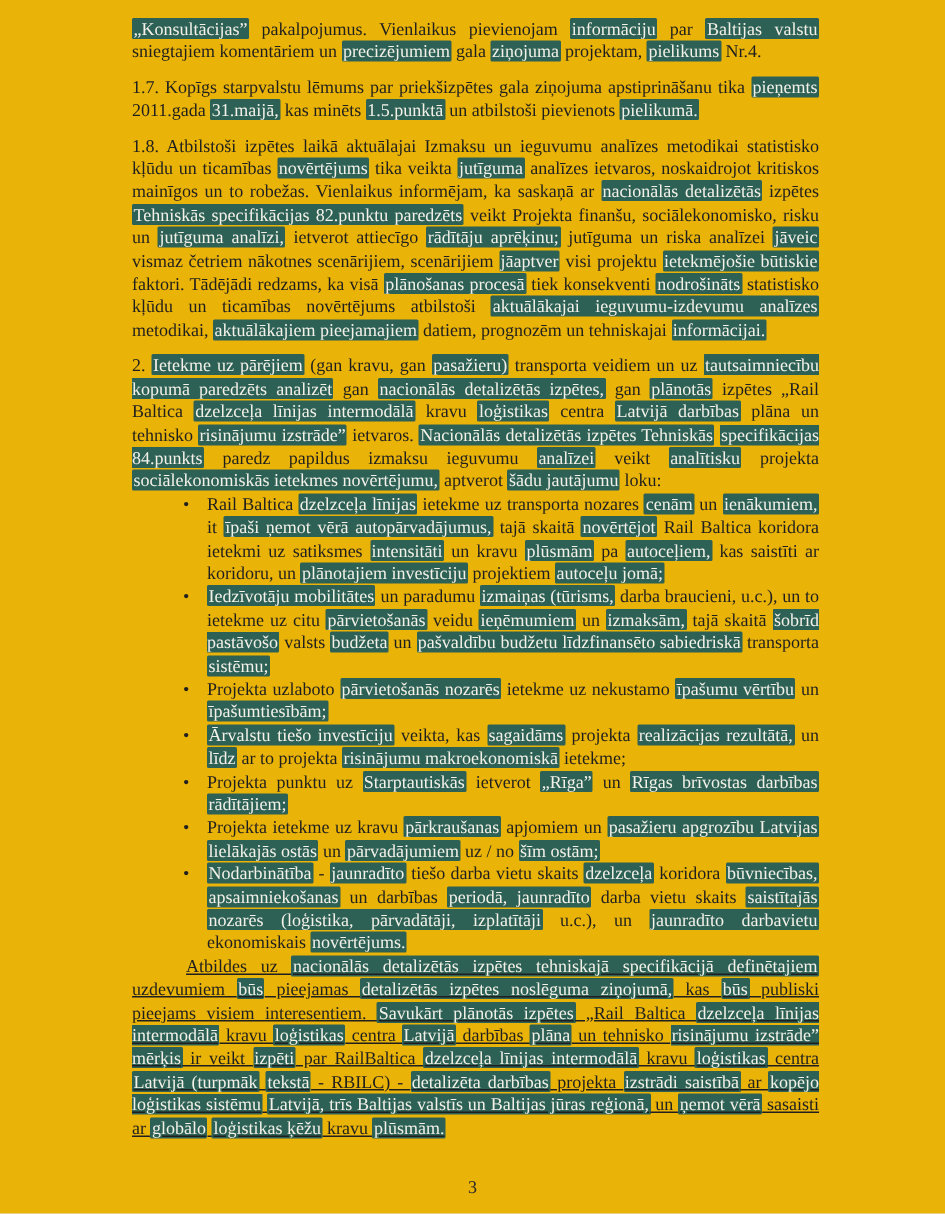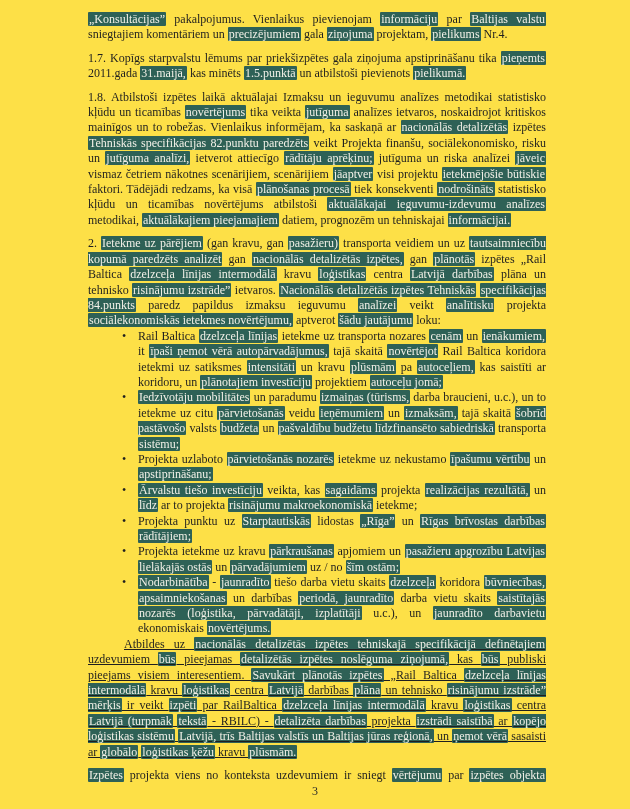--- a/index.html
+++ b/index.html
@@ -1,21 +1,21 @@
 <!DOCTYPE html>
 <html style="--hl: #2e6156;"><head>
 <meta charset="utf-8">
 <style>
   html, body { margin: 0; padding: 0; background: #e8e8e8; }
   .page {
     position: relative;
     width: 630px;
     height: 809px;
     margin: 0 auto;
-    background: #fde047;
+    background: #eab308;
     box-sizing: border-box;
     padding: 12px 84px 0 88px;
     font-family: "Liberation Serif", "DejaVu Serif", serif;
     font-size: 12px;
     line-height: 15.4px;
     color: #1f1f1f;
     overflow: hidden;
   }
   .doc-body { text-align: justify; }
   .para, .bullet { margin: 0; }
@@ -49,22 +49,21 @@
 <body>
 
 <div class="page">
   <div class="doc-body">
       <div class="para"><span class="hl">„Konsultācijas”</span><span> pakalpojumus. Vienlaikus pievienojam </span><span class="hl">informāciju</span><span> par </span><span class="hl">Baltijas valstu</span><span> sniegtajiem komentāriem un </span><span class="hl">precizējumiem</span><span> gala </span><span class="hl">ziņojuma</span><span> projektam, </span><span class="hl">pielikums</span><span> Nr.4.</span></div>
       <div class="para gap"><span>1.7. Kopīgs starpvalstu lēmums par priekšizpētes gala ziņojuma apstiprināšanu tika </span><span class="hl">pieņemts</span><span> 2011.gada </span><span class="hl">31.maijā,</span><span> kas minēts </span><span class="hl">1.5.punktā</span><span> un atbilstoši pievienots </span><span class="hl">pielikumā.</span></div>
       <div class="para gap"><span>1.8. Atbilstoši izpētes laikā aktuālajai Izmaksu un ieguvumu analīzes metodikai statistisko kļūdu un ticamības </span><span class="hl">novērtējums</span><span> tika veikta </span><span class="hl">jutīguma</span><span> analīzes ietvaros, noskaidrojot kritiskos mainīgos un to robežas. Vienlaikus informējam, ka saskaņā ar </span><span class="hl">nacionālās detalizētās</span><span> izpētes </span><span class="hl">Tehniskās specifikācijas 82.punktu paredzēts</span><span> veikt Projekta finanšu, sociālekonomisko, risku un </span><span class="hl">jutīguma analīzi,</span><span> ietverot attiecīgo </span><span class="hl">rādītāju aprēķinu;</span><span> jutīguma un riska analīzei </span><span class="hl">jāveic</span><span> vismaz četriem nākotnes scenārijiem, scenārijiem </span><span class="hl">jāaptver</span><span> visi projektu </span><span class="hl">ietekmējošie būtiskie</span><span> faktori. Tādējādi redzams, ka visā </span><span class="hl">plānošanas procesā</span><span> tiek konsekventi </span><span class="hl">nodrošināts</span><span> statistisko kļūdu un ticamības novērtējums atbilstoši </span><span class="hl">aktuālākajai ieguvumu-izdevumu analīzes</span><span> metodikai, </span><span class="hl">aktuālākajiem pieejamajiem</span><span> datiem, prognozēm un tehniskajai </span><span class="hl">informācijai.</span></div>
       <div class="para gap"><span>2. </span><span class="hl">Ietekme uz pārējiem</span><span> (gan kravu, gan </span><span class="hl">pasažieru)</span><span> transporta veidiem un uz </span><span class="hl">tautsaimniecību kopumā paredzēts analizēt</span><span> gan </span><span class="hl">nacionālās detalizētās izpētes,</span><span> gan </span><span class="hl">plānotās</span><span> izpētes „Rail Baltica </span><span class="hl">dzelzceļa līnijas intermodālā</span><span> kravu </span><span class="hl">loģistikas</span><span> centra </span><span class="hl">Latvijā darbības</span><span> plāna un tehnisko </span><span class="hl">risinājumu izstrāde”</span><span> ietvaros. </span><span class="hl">Nacionālās detalizētās izpētes Tehniskās</span><span> </span><span class="hl">specifikācijas 84.punkts</span><span> paredz papildus izmaksu ieguvumu </span><span class="hl">analīzei</span><span> veikt </span><span class="hl">analītisku</span><span> projekta </span><span class="hl">sociālekonomiskās ietekmes novērtējumu,</span><span> aptverot </span><span class="hl">šādu jautājumu</span><span> loku:</span></div>
       <div class="bullet"><span class="marker">•</span><span>Rail Baltica </span><span class="hl">dzelzceļa līnijas</span><span> ietekme uz transporta nozares </span><span class="hl">cenām</span><span> un </span><span class="hl">ienākumiem,</span><span> it </span><span class="hl">īpaši ņemot vērā autopārvadājumus,</span><span> tajā skaitā </span><span class="hl">novērtējot</span><span> Rail Baltica koridora ietekmi uz satiksmes </span><span class="hl">intensitāti</span><span> un kravu </span><span class="hl">plūsmām</span><span> pa </span><span class="hl">autoceļiem,</span><span> kas saistīti ar koridoru, un </span><span class="hl">plānotajiem investīciju</span><span> projektiem </span><span class="hl">autoceļu jomā;</span></div>
       <div class="bullet"><span class="marker">•</span><span class="hl">Iedzīvotāju mobilitātes</span><span> un paradumu </span><span class="hl">izmaiņas (tūrisms,</span><span> darba braucieni, u.c.), un to ietekme uz citu </span><span class="hl">pārvietošanās</span><span> veidu </span><span class="hl">ieņēmumiem</span><span> un </span><span class="hl">izmaksām,</span><span> tajā skaitā </span><span class="hl">šobrīd pastāvošo</span><span> valsts </span><span class="hl">budžeta</span><span> un </span><span class="hl">pašvaldību budžetu līdzfinansēto sabiedriskā</span><span> transporta </span><span class="hl">sistēmu;</span></div>
-      <div class="bullet"><span class="marker">•</span><span>Projekta uzlaboto </span><span class="hl">pārvietošanās nozarēs</span><span> ietekme uz nekustamo </span><span class="hl">īpašumu vērtību</span><span> un </span><span class="hl">apstiprināšanu;</span></div>
+      <div class="bullet"><span class="marker">•</span><span>Projekta uzlaboto </span><span class="hl">pārvietošanās nozarēs</span><span> ietekme uz nekustamo </span><span class="hl">īpašumu vērtību</span><span> un </span><span class="hl">īpašumtiesībām;</span></div>
       <div class="bullet"><span class="marker">•</span><span class="hl">Ārvalstu tiešo investīciju</span><span> veikta, kas </span><span class="hl">sagaidāms</span><span> projekta </span><span class="hl">realizācijas rezultātā,</span><span> un </span><span class="hl">līdz</span><span> ar to projekta </span><span class="hl">risinājumu makroekonomiskā</span><span> ietekme;</span></div>
-      <div class="bullet"><span class="marker">•</span><span>Projekta punktu uz </span><span class="hl">Starptautiskās</span><span> lidostas </span><span class="hl">„Rīga”</span><span> un </span><span class="hl">Rīgas brīvostas darbības</span><span> </span><span class="hl">rādītājiem;</span></div>
+      <div class="bullet"><span class="marker">•</span><span>Projekta punktu uz </span><span class="hl">Starptautiskās</span><span> ietverot </span><span class="hl">„Rīga”</span><span> un </span><span class="hl">Rīgas brīvostas darbības</span><span> </span><span class="hl">rādītājiem;</span></div>
       <div class="bullet"><span class="marker">•</span><span>Projekta ietekme uz kravu </span><span class="hl">pārkraušanas</span><span> apjomiem un </span><span class="hl">pasažieru apgrozību Latvijas</span><span> </span><span class="hl">lielākajās ostās</span><span> un </span><span class="hl">pārvadājumiem</span><span> uz / no </span><span class="hl">šīm ostām;</span></div>
       <div class="bullet"><span class="marker">•</span><span class="hl">Nodarbinātība</span><span> - </span><span class="hl">jaunradīto</span><span> tiešo darba vietu skaits </span><span class="hl">dzelzceļa</span><span> koridora </span><span class="hl">būvniecības,</span><span> </span><span class="hl">apsaimniekošanas</span><span> un darbības </span><span class="hl">periodā, jaunradīto</span><span> darba vietu skaits </span><span class="hl">saistītajās</span><span> </span><span class="hl">nozarēs (loģistika, pārvadātāji, izplatītāji</span><span> u.c.), un </span><span class="hl">jaunradīto darbavietu</span><span> ekonomiskais </span><span class="hl">novērtējums.</span></div>
       <div class="para indent"><span>Atbildes uz </span><span class="hl">nacionālās detalizētās izpētes tehniskajā specifikācijā definētajiem</span><span> uzdevumiem </span><span class="hl">būs</span><span> pieejamas </span><span class="hl">detalizētās izpētes noslēguma ziņojumā,</span><span> kas </span><span class="hl">būs</span><span> publiski pieejams visiem interesentiem. </span><span class="hl">Savukārt plānotās izpētes</span><span> „Rail Baltica </span><span class="hl">dzelzceļa līnijas intermodālā</span><span> kravu </span><span class="hl">loģistikas</span><span> centra </span><span class="hl">Latvijā</span><span> darbības </span><span class="hl">plāna</span><span> un tehnisko </span><span class="hl">risinājumu izstrāde” mērķis</span><span> ir veikt </span><span class="hl">izpēti</span><span> par RailBaltica </span><span class="hl">dzelzceļa līnijas intermodālā</span><span> kravu </span><span class="hl">loģistikas</span><span> centra </span><span class="hl">Latvijā (turpmāk</span><span> </span><span class="hl">tekstā</span><span> - RBILC) - </span><span class="hl">detalizēta darbības</span><span> projekta </span><span class="hl">izstrādi saistībā</span><span> ar </span><span class="hl">kopējo loģistikas sistēmu</span><span> </span><span class="hl">Latvijā, trīs Baltijas valstīs un Baltijas jūras reģionā,</span><span> un </span><span class="hl">ņemot vērā</span><span> sasaisti ar </span><span class="hl">globālo</span><span> </span><span class="hl">loģistikas ķēžu</span><span> kravu </span><span class="hl">plūsmām.</span></div>
-      <div class="para gap justify-last"><span class="hl">Izpētes</span><span> projekta viens no konteksta uzdevumiem ir sniegt </span><span class="hl">vērtējumu</span><span> par </span><span class="hl">izpētes objekta</span></div>
     </div>
   <div class="footer">3</div>
 </div>
 
 </body></html>

